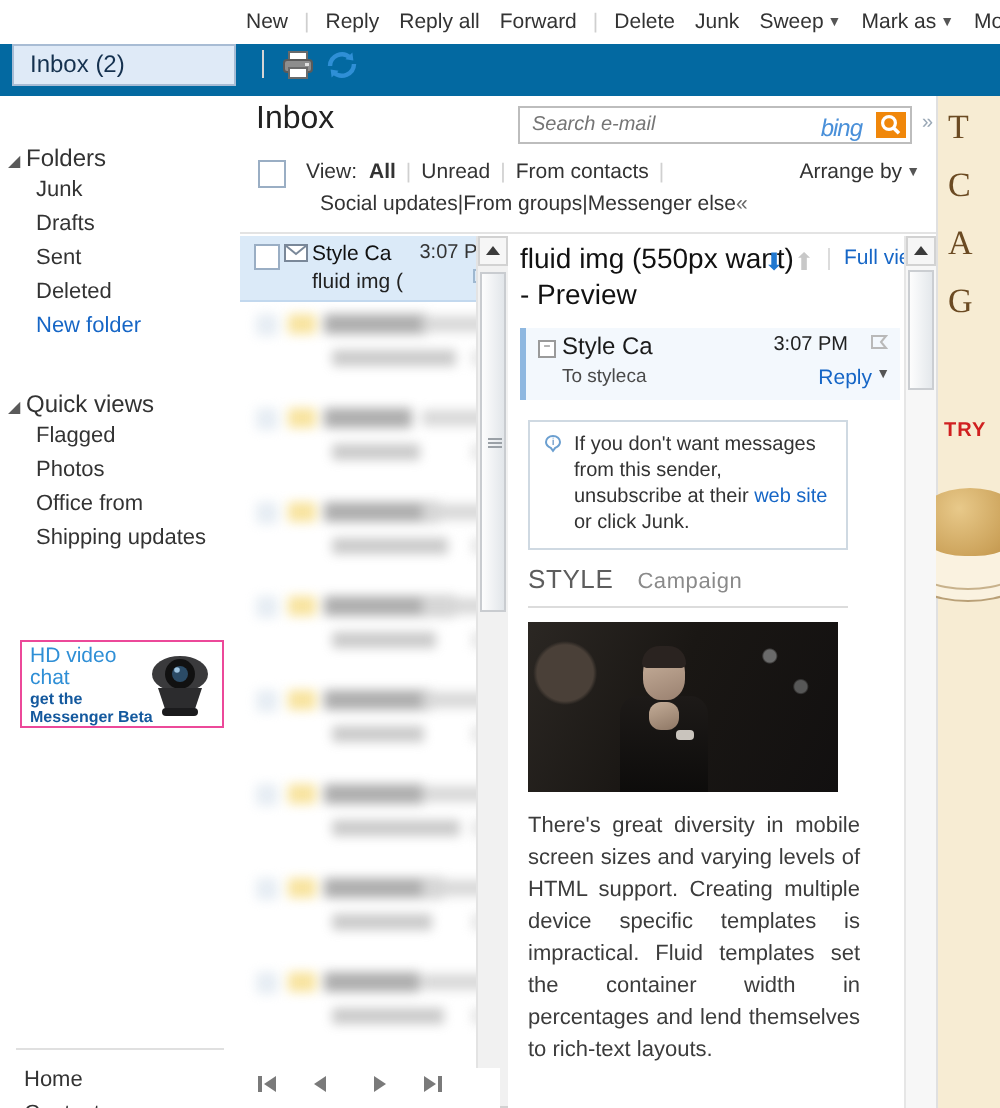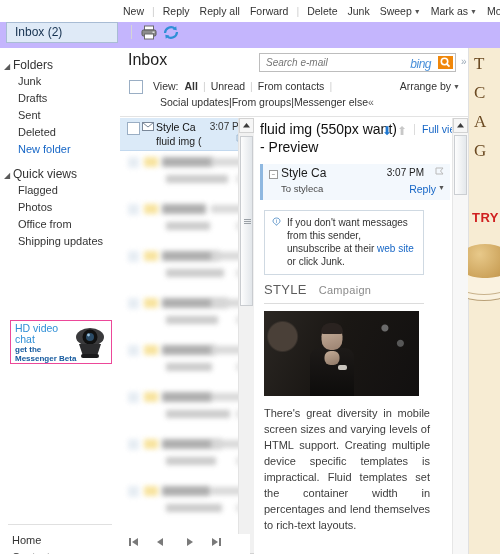--- a/index.html
+++ b/index.html
@@ -14,33 +14,33 @@
 
   
   .topbar{position:absolute;left:0;top:0;width:500px;height:22px;background:#fff;}
   .brand{position:absolute;left:9px;top:2px;font-size:17px;font-weight:bold;color:#222;letter-spacing:-0.2px;margin-top:33px;}
   .topmenu{position:absolute;left:118px;top:5px;white-space:nowrap;font-size:10.5px;color:#333;}
   .topmenu .mi{display:inline-block;padding:0 5px;color:#333;cursor:pointer;}
   .topmenu .sep{display:inline-block;color:#cfcfcf;padding:0 3px;}
   .caret{display:inline-block;font-size:7px;color:#555;margin-left:2px;vertical-align:1px;}
 
   
-  .tabrow{position:absolute;left:0;top:22px;width:500px;height:26px;background:#c4b5fd;}
+  .tabrow{position:absolute;left:0;top:22px;width:500px;height:26px;background:#0369a1;}
   .inboxtab{position:absolute;left:6px;top:0px;width:112px;height:21px;
     background:#dfeaf7;border:1px solid #a8bcd4;box-sizing:border-box;
     font-size:12px;color:#15314f;line-height:19px;padding-left:8px;}
   .tabsep{position:absolute;left:131px;top:3px;width:1px;height:14px;background:#d5d5d5;}
   .icobtn{position:absolute;top:2px;width:18px;height:17px;cursor:pointer;}
   .printer{left:140px;}
   .refresh{left:162px;}
 
   
   .sidebar{position:absolute;left:0;top:48px;width:120px;height:506px;background:#fff;
     border-right:1px solid #e6e6e6;overflow:hidden;}
-  .grp{margin-top:10px;}
+  .grp{margin-top:24px;}
   .grphdr{font-size:12px;color:#333;padding-left:4px;}
   .tri{display:inline-block;width:9px;color:#5a5a5a;font-size:8px;}
   .navitem{font-size:11px;color:#333;padding:2.5px 0 2.5px 18px;cursor:pointer;white-space:nowrap;}
   .navitem.link{color:#1666c6;}
   .msgr-sign{font-size:11px;color:#1666c6;padding-left:12px;padding-top:2px;cursor:pointer;white-space:nowrap;}
   .msgr-inv{font-size:11px;color:#1666c6;padding-left:12px;padding-top:1px;cursor:pointer;white-space:nowrap;}
   .lockico{display:inline-block;width:9px;color:#7a7a7a;}
 
   
   .adbox{position:absolute;left:10px;top:272px;width:100px;height:42px;
@@ -154,21 +154,21 @@
   .rsbthumb{position:absolute;left:1px;top:17px;width:13px;height:60px;
     background:linear-gradient(to right,#fdfdfd,#e4e8ec);border:1px solid #cbced2;box-sizing:border-box;cursor:pointer;}
 
   
   .pager{position:absolute;left:120px;top:534px;width:130px;height:20px;background:#fff;}
   .pgbtn{position:absolute;top:3px;width:12px;height:10px;cursor:pointer;}
 
   
   .adstrip{position:absolute;left:468px;top:48px;width:32px;height:506px;background:#f7ecd3;overflow:hidden;}
   .ad-l{position:absolute;left:6px;font-size:17px;color:#6b4a22;font-family:"Liberation Serif",serif;}
-  .ad-try{position:absolute;left:4px;top:162px;font-size:13px;font-weight:bold;color:#d02020;letter-spacing:.5px;}
+  .ad-try{position:absolute;left:4px;top:162px;font-size:10px;font-weight:bold;color:#d02020;letter-spacing:.5px;}
   .ad-food{position:absolute;left:-10px;top:196px;width:54px;height:34px;border-radius:50% 50% 45% 45%;
     background:radial-gradient(circle at 40% 30%,#e8c98a,#cda45c 60%,#b8893f 100%);}
   .ad-bowl{position:absolute;left:-18px;top:218px;width:66px;height:34px;border-radius:0 0 50% 50%;
     border:1px solid #b9a077;border-top:0;background:#faf2e0;}
   .ad-bowl2{position:absolute;left:-14px;top:220px;width:58px;height:26px;border-radius:0 0 50% 50%;
     border:1px solid #c8b28c;border-top:0;}
   .adleftline{position:absolute;left:0;top:0;width:1px;height:506px;background:#e0e0e0;}
 </style>
 </head>
 <body>

